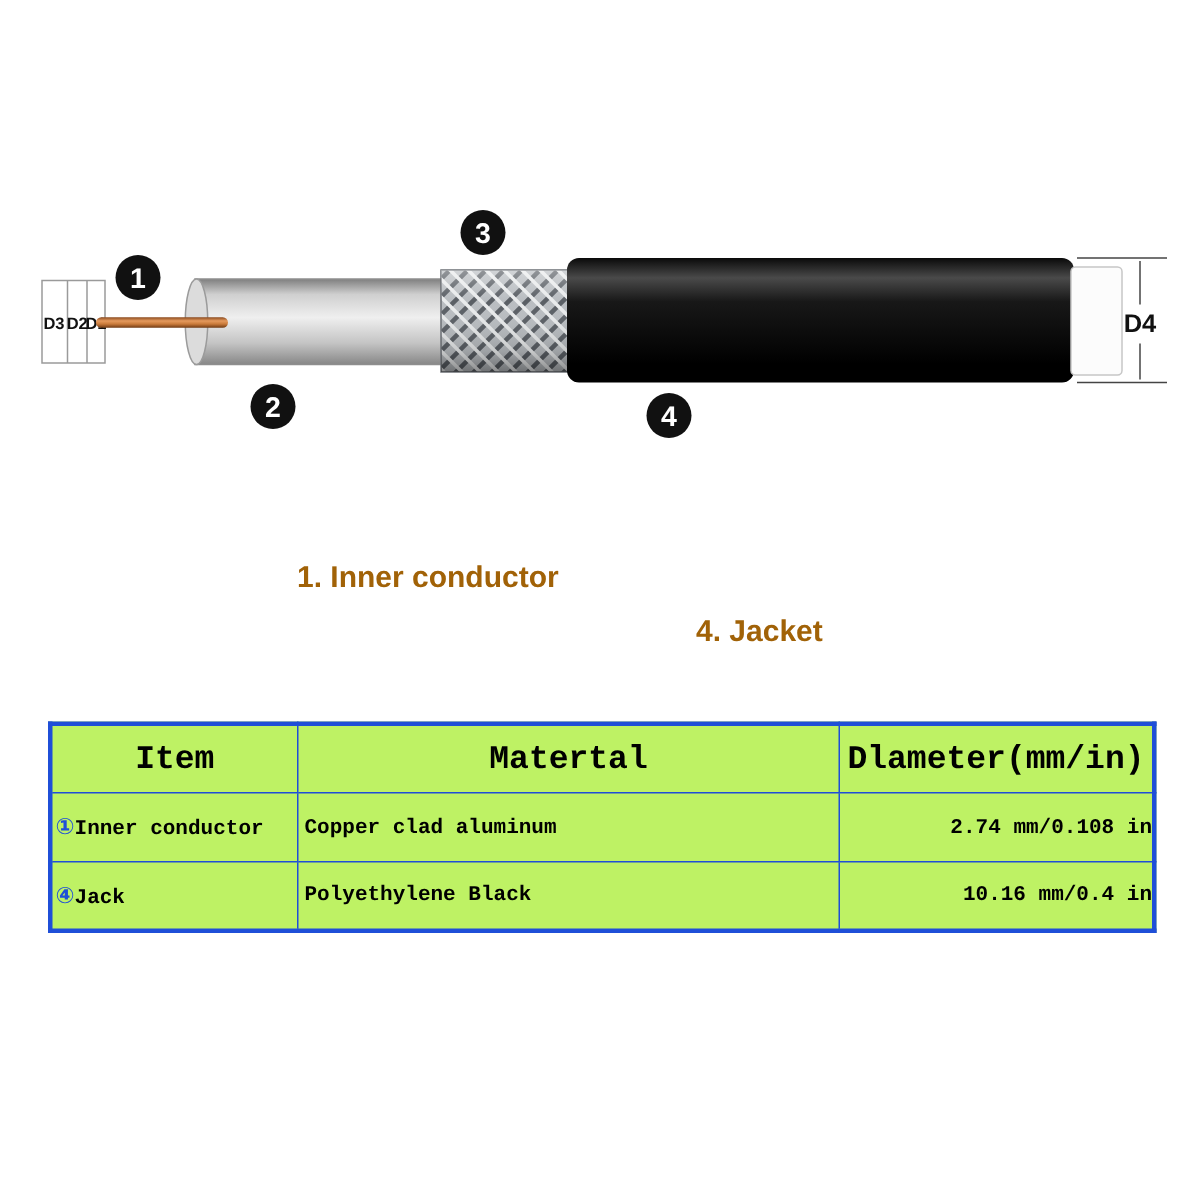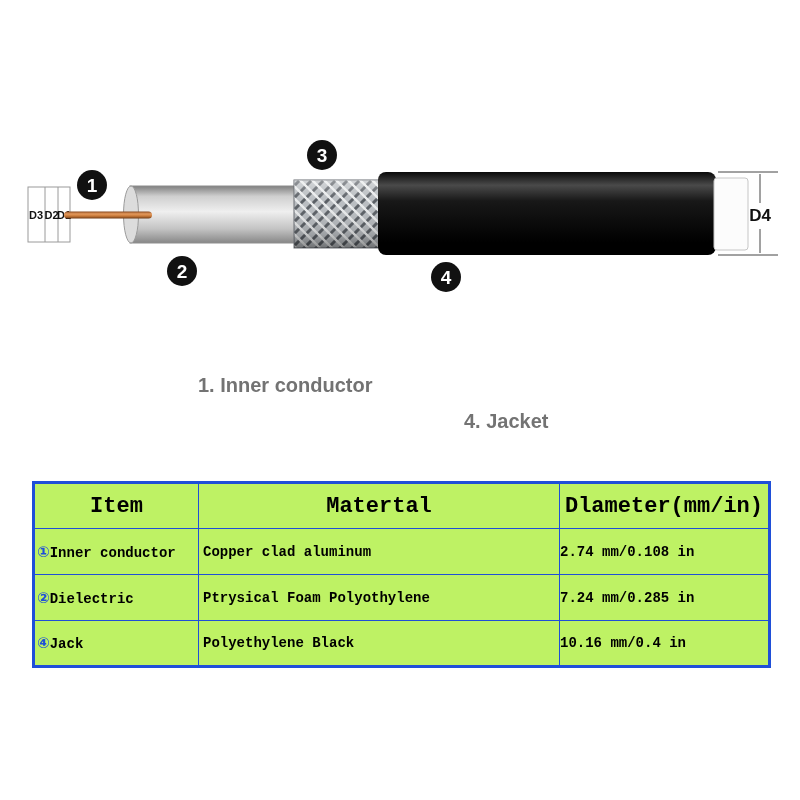--- a/index.html
+++ b/index.html
@@ -20,21 +20,21 @@
   #cable-svg { position: absolute; left: 0; top: 0; }
   .dimtxt     { font: bold 11px "Liberation Sans", sans-serif; fill: #111; }
   .dimtxt-lg  { font: bold 17px "Liberation Sans", sans-serif; fill: #111; }
   .callout-num{ font: bold 19px "Liberation Sans", sans-serif; fill: #ffffff; }
 
   
   .legend-item {
     position: absolute;
     font-weight: bold;
     font-size: 20px;
-    color: #737373;
+    color: #a16207;
     white-space: nowrap;
   }
 
   
   #spec-table {
     position: absolute;
     left: 32px; top: 481px;
     width: 736px;
     border-collapse: collapse;
     table-layout: fixed;
@@ -57,21 +57,21 @@
   }
   #spec-table td {
     font-family: "Liberation Mono", monospace;
     font-size: 14px;
     height: 46px;
     vertical-align: middle;
     white-space: nowrap;
   }
   td.item-cell { padding-left: 2px; font-size: 13.5px; }
   td.mat-cell  { padding-left: 4px; }
-  td.dia-cell  { text-align: left; }
+  td.dia-cell  { text-align: right; }
   .circ-num {
     font-family: "DejaVu Sans", sans-serif;
     color: #1f4fd8;
     font-size: 15px;
   }
 </style>
 </head>
 <body>
 
 <div id="page">
@@ -176,25 +176,20 @@
         <th>Dlameter(mm/in)</th>
       </tr>
     </thead>
     <tbody>
       <tr>
         <td class="item-cell"><span class="circ-num">①</span><span>Inner conductor</span></td>
         <td class="mat-cell">Copper clad aluminum</td>
         <td class="dia-cell">2.74 mm/0.108 in</td>
       </tr>
       <tr>
-        <td class="item-cell"><span class="circ-num">②</span><span>Dielectric</span></td>
-        <td class="mat-cell">Ptrysical Foam Polyothylene</td>
-        <td class="dia-cell">7.24 mm/0.285 in</td>
-      </tr>
-      <tr>
         <td class="item-cell"><span class="circ-num">④</span><span>Jack</span></td>
         <td class="mat-cell">Polyethylene Black</td>
         <td class="dia-cell">10.16 mm/0.4 in</td>
       </tr>
     </tbody>
   </table>
 
 </div>
 
 </body></html>

